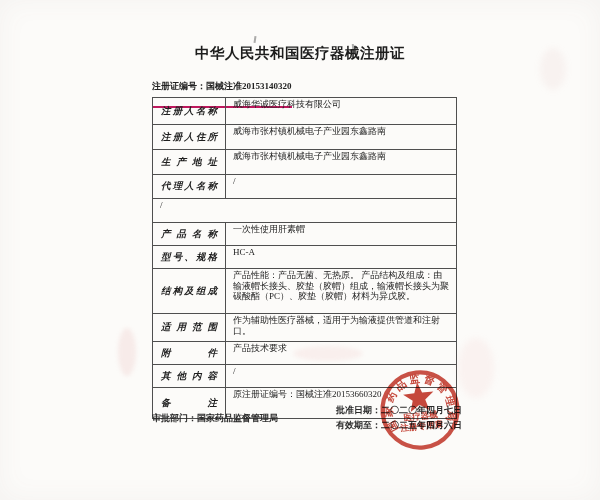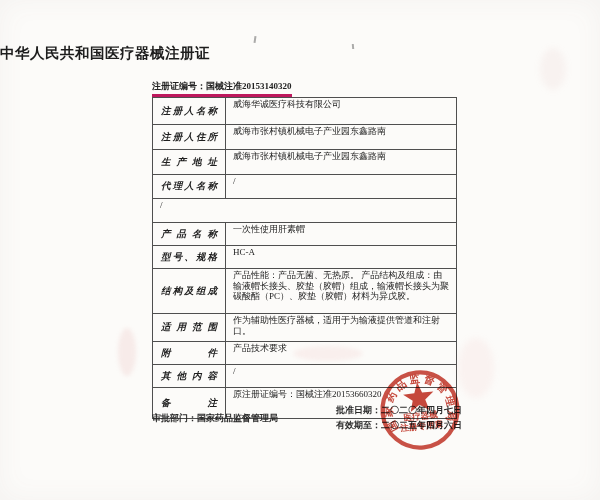--- a/index.html
+++ b/index.html
@@ -7,29 +7,29 @@
     position:relative;
     width:600px;height:500px;
     background:#fcfbf9;
     overflow:hidden;
     font-family:"Liberation Serif", serif;
     color:#262626;
     box-shadow:inset 0 0 28px rgba(120,110,100,0.06);
   }
   .title{
     position:absolute;top:44px;left:0;width:600px;
-    text-align:left;
+    text-align:center;
     font-size:14.5px;font-weight:700;letter-spacing:0.5px;
     color:#1d1d1d;
   }
   .cert-no{
     position:absolute;left:152px;top:80px;
     font-size:9px;font-weight:700;
-    border-bottom:4px solid #be185d;
-    padding-bottom:1px;
+    border-bottom:2px solid #be185d;
+    padding-bottom:13px;
     color:#222;
   }
   .cert-table{
     position:absolute;left:152px;top:97px;width:303px;
     border:1px solid #4f4f4f;
     box-sizing:content-box;
   }
   .row{display:flex;}
   .row + .row{border-top:1px solid #4f4f4f;}
   .cl{

